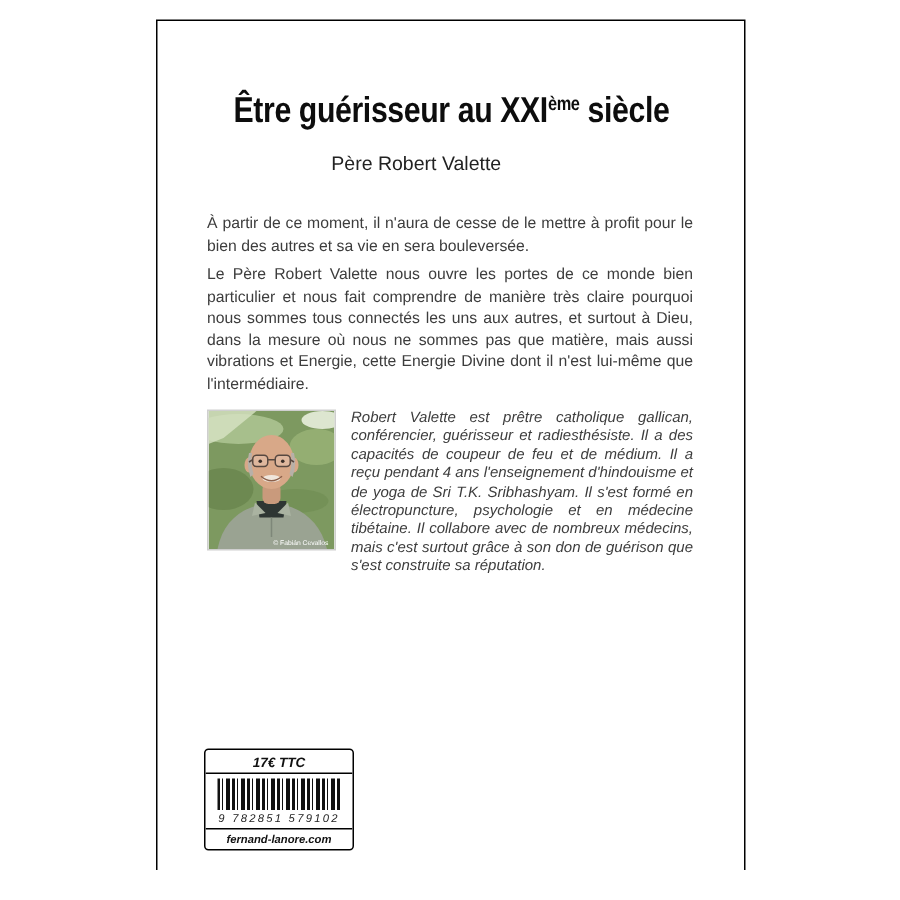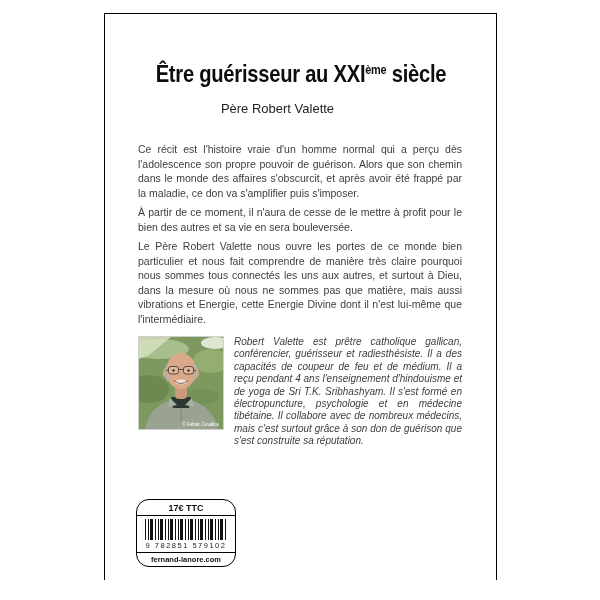--- a/index.html
+++ b/index.html
@@ -87,25 +87,26 @@
   }
   
   .price-box {
     position: absolute;
     left: 31px;
     top: 485px;
     width: 100px;
     height: 68px;
     box-sizing: border-box;
     border: 1.5px solid #000000;
-    border-radius: 13px;
+    border-radius: 3px;
     background: #ffffff;
     display: flex;
     flex-direction: column;
     overflow: hidden;
+    font-style: italic;
   }
   .price-row {
     font-size: 9px;
     font-weight: 700;
     color: #111111;
     text-align: center;
     padding: 3px 0 2px 0;
     border-bottom: 1.2px solid #000000;
   }
   .barcode-bars {
@@ -167,21 +168,20 @@
 
 <div class="page">
   <div class="cover">
 
     <div class="title-wrap">
       <span class="book-title"><span>Être guérisseur au XXI</span><sup>ème</sup><span> siècle</span></span>
     </div>
     <div class="author-line">Père Robert Valette</div>
 
     <div class="body-text">
-      <p>Ce récit est l'histoire vraie d'un homme normal qui a perçu dès l'adolescence son propre pouvoir de guérison. Alors que son chemin dans le monde des affaires s'obscurcit, et après avoir été frappé par la maladie, ce don va s'amplifier puis s'imposer.</p>
       <p>À partir de ce moment, il n'aura de cesse de le mettre à profit pour le bien des autres et sa vie en sera bouleversée.</p>
       <p>Le Père Robert Valette nous ouvre les portes de ce monde bien particulier et nous fait comprendre de manière très claire pourquoi nous sommes tous connectés les uns aux autres, et surtout à Dieu, dans la mesure où nous ne sommes pas que matière, mais aussi vibrations et Energie, cette Energie Divine dont il n'est lui-même que l'intermédiaire.</p>
     </div>
 
     <div class="bio-row">
       <div class="photo">
         <svg width="84" height="92" viewBox="0 0 84 92" xmlns="http://www.w3.org/2000/svg">
 
           <rect x="0" y="0" width="84" height="92" fill="#7d9960"></rect>
           <ellipse cx="20" cy="12" rx="30" ry="10" fill="#b9cfa0" opacity="0.7"></ellipse>

